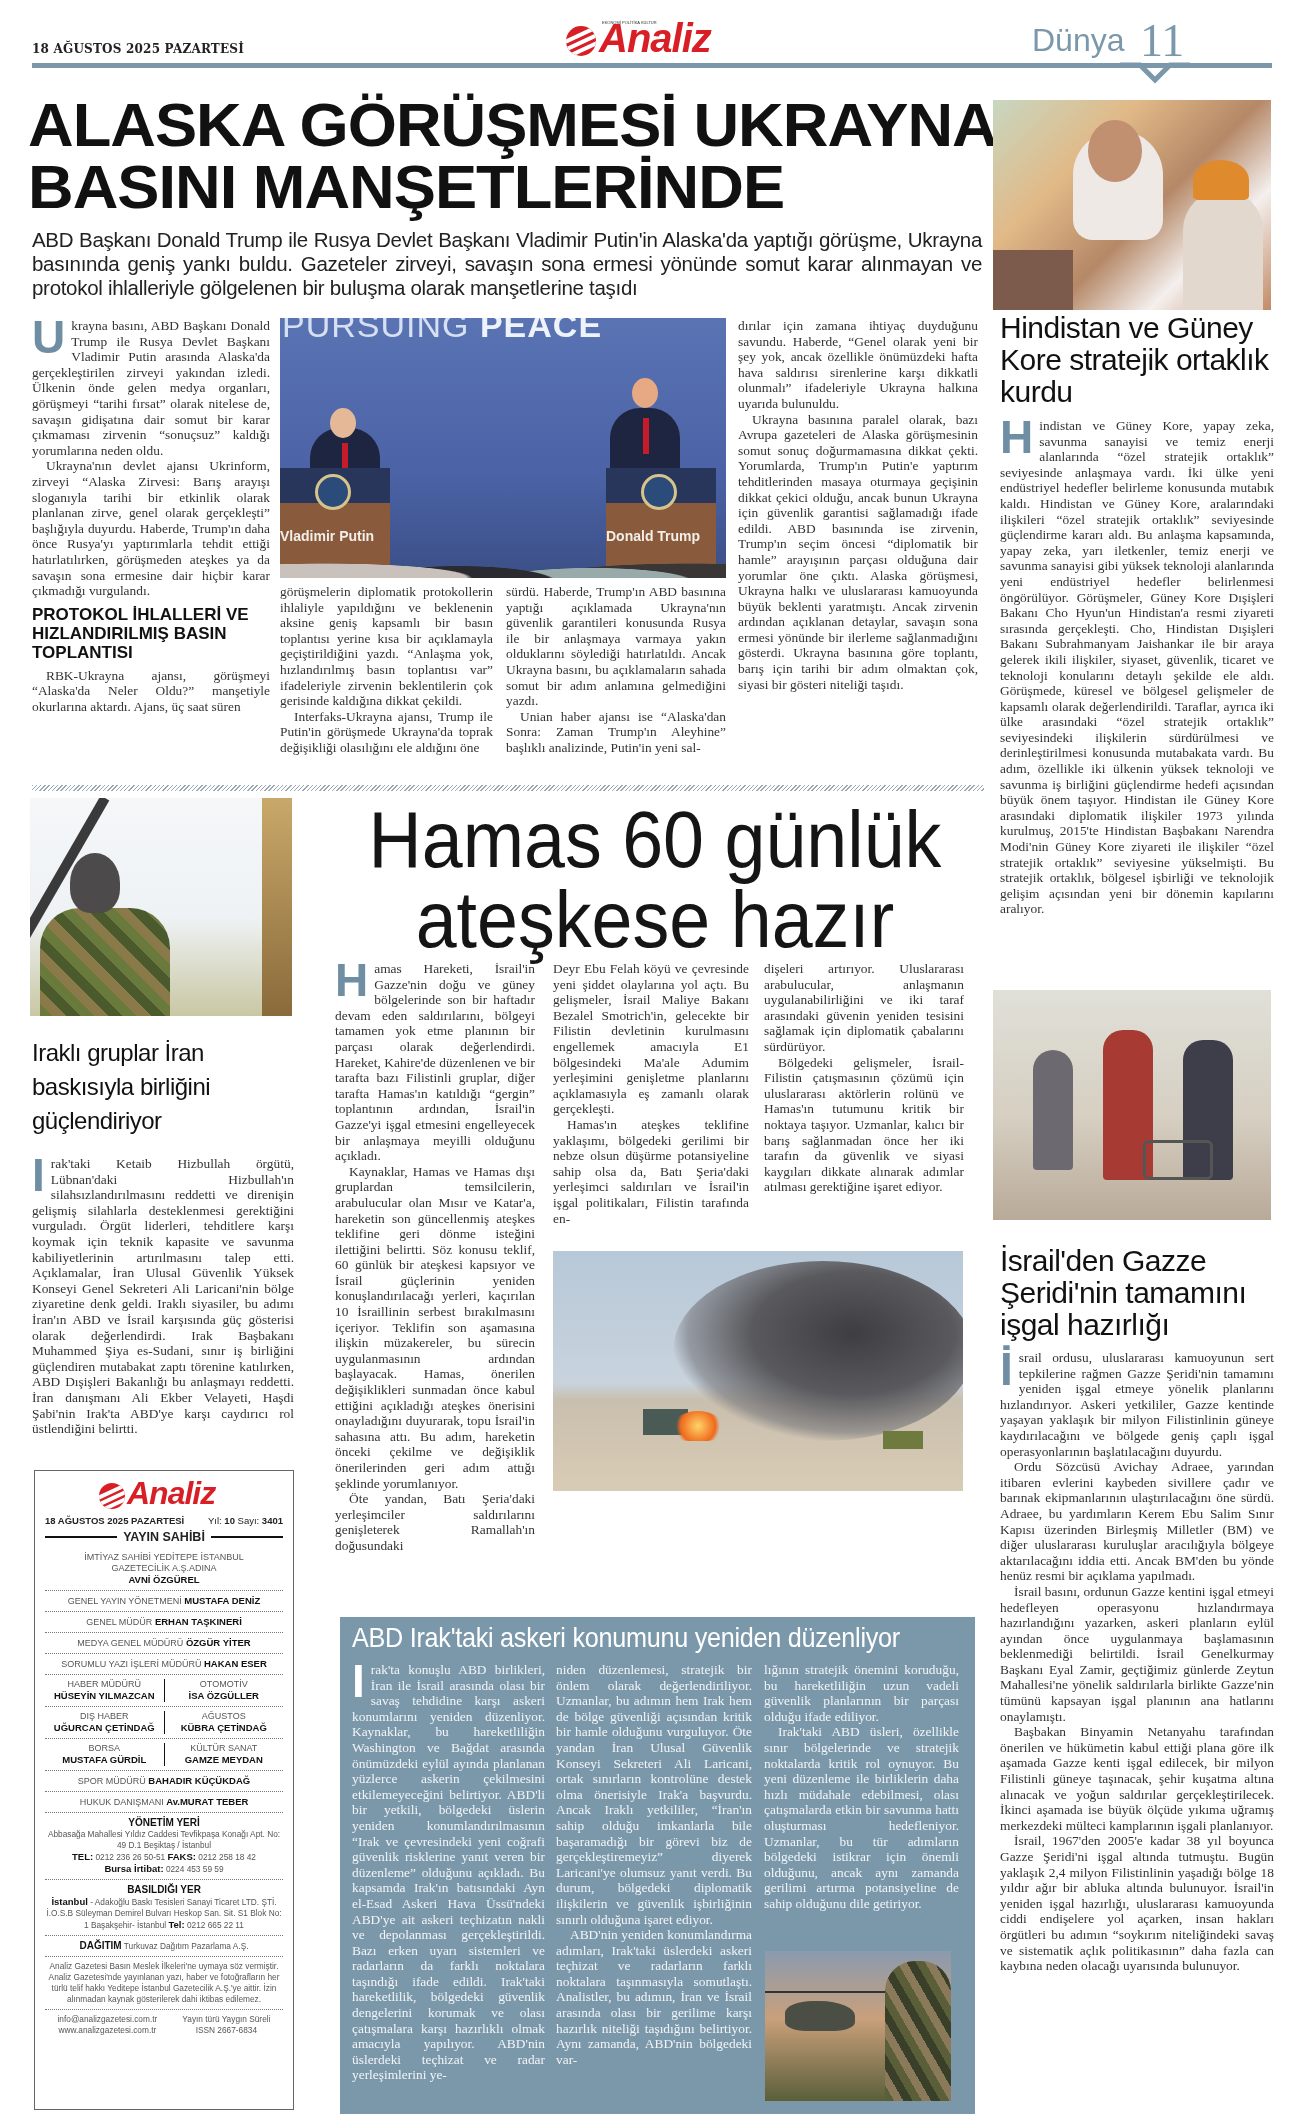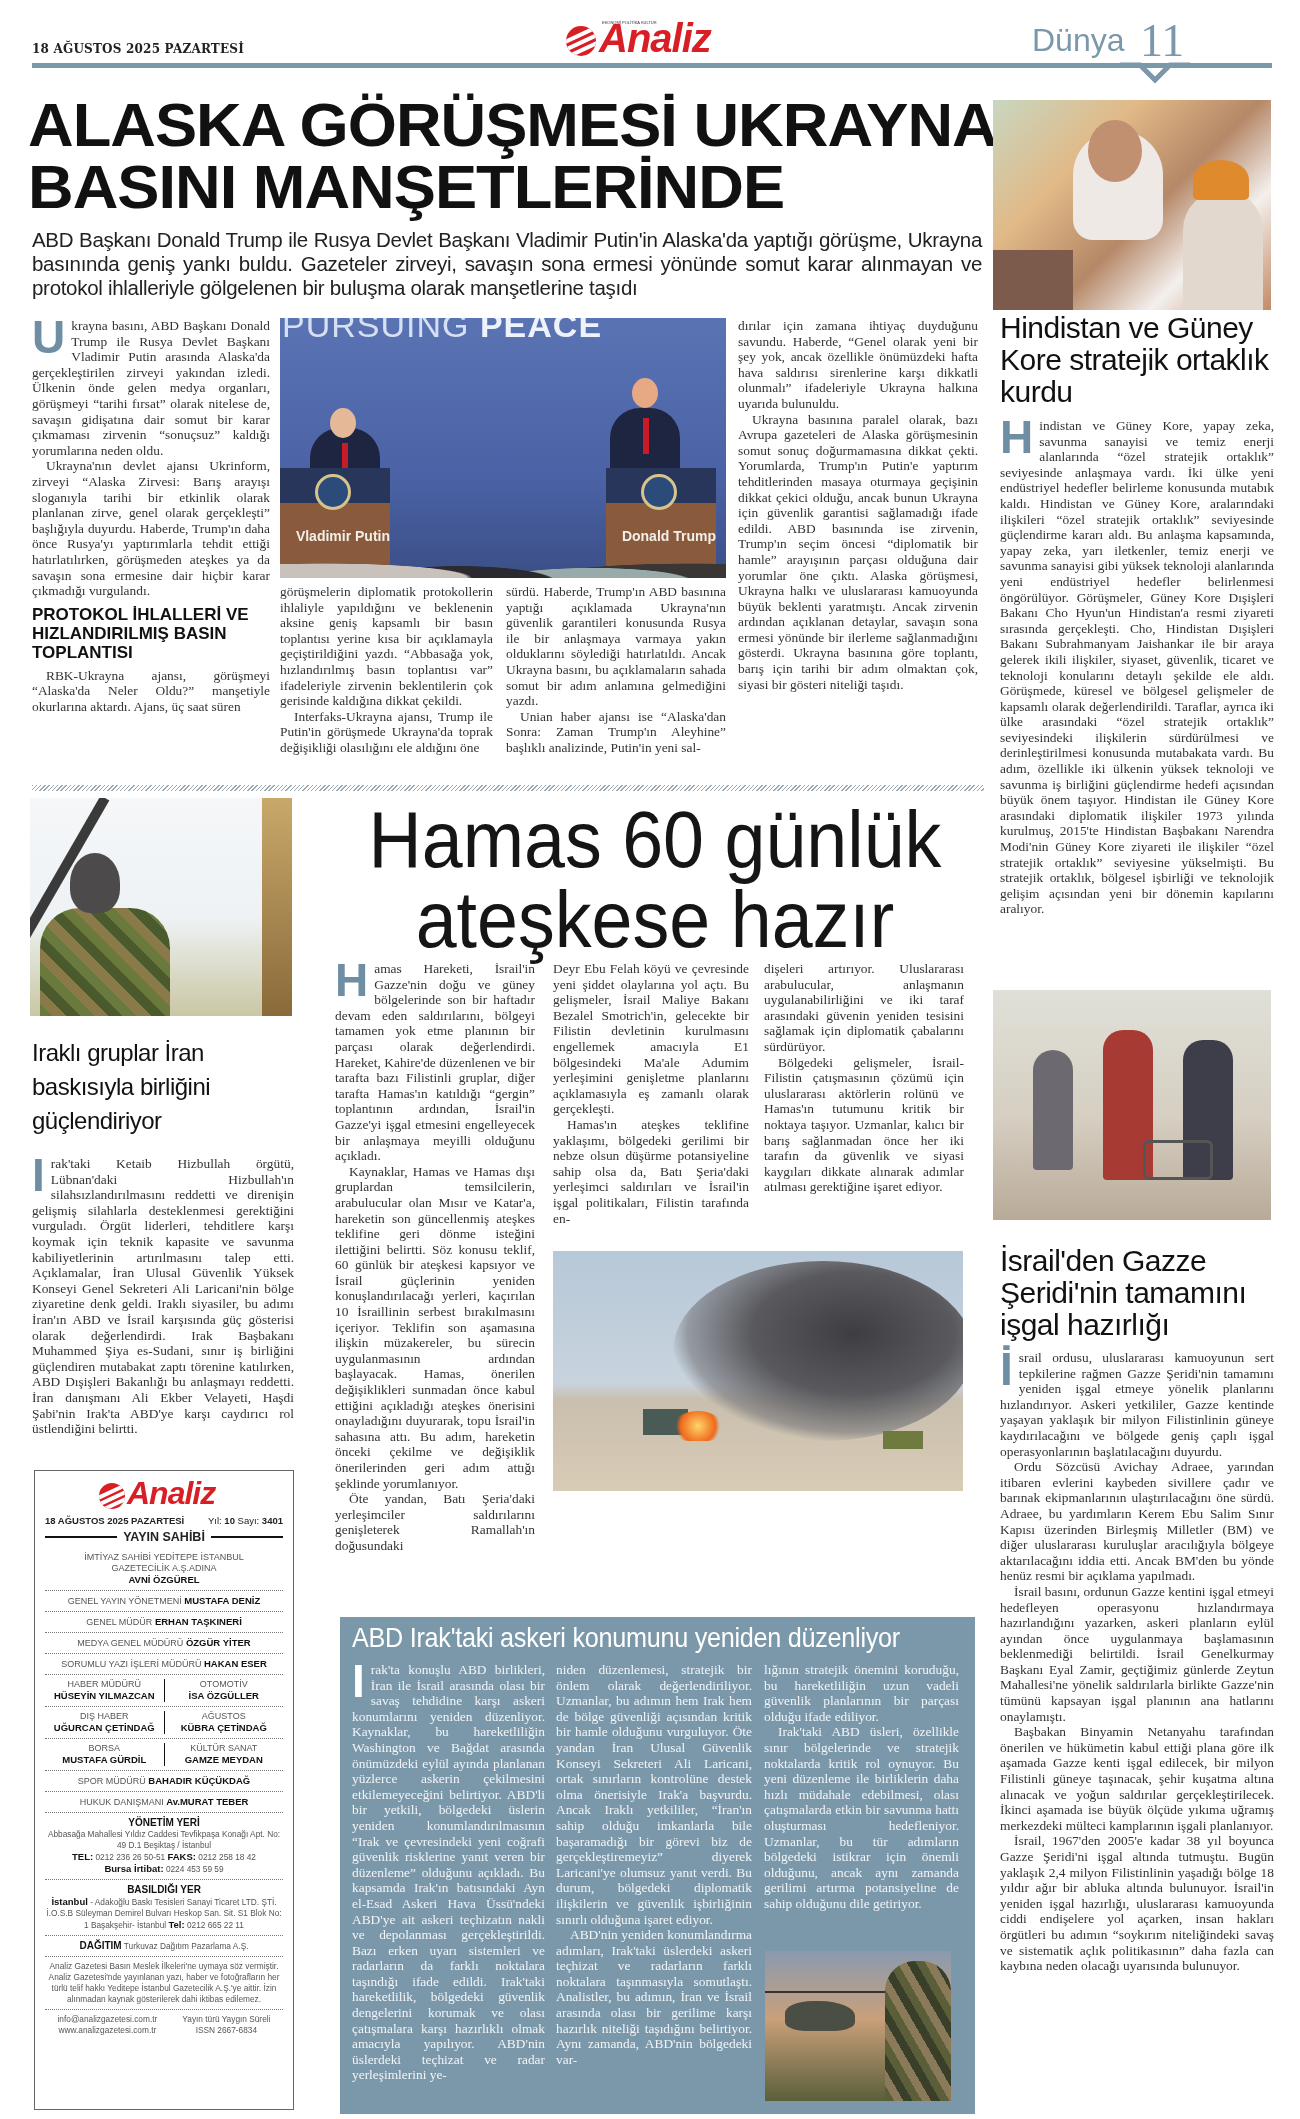--- a/index.html
+++ b/index.html
@@ -24,21 +24,21 @@
 
 #main-headline{left:28px;top:94px;width:955px;font-family:"Liberation Sans",sans-serif;font-weight:900;font-size:62px;line-height:62px;color:#111;letter-spacing:-1px;transform:scaleX(1.02);transform-origin:left}
 #main-spot{left:32px;top:228px;width:950px;font-family:"Liberation Sans",sans-serif;font-size:20.5px;line-height:24px;color:#222;text-align:justify;letter-spacing:-0.3px}
 
 .photo{overflow:hidden}
 #summit-photo{left:280px;top:318px;width:446px;height:260px;background:linear-gradient(180deg,#5a73b3 0%,#4b63a6 60%,#3b4f86 100%)}
 .peace-big{position:absolute;left:2px;top:-12px;font-family:"Liberation Sans",sans-serif;font-size:34px;color:#d7e0f2;letter-spacing:1px}
 .peace-big b{color:#eef2fb}
 .podium{position:absolute;width:110px;height:110px;bottom:0;background:linear-gradient(180deg,#28365c 0 32%,#8a5a3d 32% 100%)}
 .seal{position:absolute;left:35px;top:6px;width:36px;height:36px;border-radius:50%;background:#2b4b7a;border:3px solid #d6c48a}
-.podium-label{position:absolute;left:0;width:110px;top:60px;text-align:right;color:#f2eee8;font-family:"Liberation Sans",sans-serif;font-weight:bold;font-size:14px;line-height:16px}
+.podium-label{position:absolute;left:0;width:110px;top:60px;text-align:left;color:#f2eee8;font-family:"Liberation Sans",sans-serif;font-weight:bold;font-size:14px;line-height:16px}
 .figure{position:absolute;width:70px;height:110px;border-radius:30px 30px 6px 6px;background:#1d2540}
 .head{position:absolute;width:26px;height:30px;border-radius:50%;background:#e5b998}
 .tie{position:absolute;width:6px;height:36px;background:#c61c2a}
 .audience{position:absolute;bottom:0;left:0;width:100%;height:40px;background:radial-gradient(ellipse at 10% 100%,#c9c2bc 0 25%,transparent 26%),radial-gradient(ellipse at 40% 110%,#2a2a30 0 25%,transparent 26%),radial-gradient(ellipse at 70% 110%,#9aa 0 22%,transparent 23%),radial-gradient(ellipse at 92% 100%,#3a3636 0 25%,transparent 26%)}
 #modi-photo{left:993px;top:100px;width:278px;height:210px;background:linear-gradient(135deg,#c8d7c0 0%,#e1b987 30%,#b58867 55%,#f4f0ee 75%,#c28a66 100%)}
 #modi-photo .a{position:absolute;left:80px;top:30px;width:90px;height:110px;border-radius:45px 45px 20px 20px;background:#eee9e4}
 #modi-photo .b{position:absolute;left:95px;top:20px;width:54px;height:62px;border-radius:50%;background:#c09070}
 #modi-photo .c{position:absolute;left:190px;top:90px;width:80px;height:120px;border-radius:40px 40px 0 0;background:#e2d8ce}
 #modi-photo .d{position:absolute;left:200px;top:60px;width:56px;height:40px;border-radius:50% 50% 10% 10%;background:#e08a2e}
 #modi-photo .e{position:absolute;left:0;top:150px;width:80px;height:60px;background:#7c5a4c}
@@ -156,21 +156,21 @@
     <div class="podium-label">Vladimir Putin</div>
   </div>
   <div class="podium" style="left:326px">
     <div class="seal"></div>
     <div class="podium-label">Donald Trump</div>
   </div>
   <div class="audience"></div>
 </div>
 
 <div class="abs body-text" id="top-col2">
-  <p class="first">görüşmelerin diplomatik protokollerin ihlaliyle yapıldığını ve beklenenin aksine geniş kapsamlı bir basın toplantısı yerine kısa bir açıklamayla geçiştirildiğini yazdı. “Abbasağa yok, hızlandırılmış basın toplantısı var” ifadeleriyle zirvenin beklentilerin çok gerisinde kaldığına dikkat çekildi.</p>
+  <p class="first">görüşmelerin diplomatik protokollerin ihlaliyle yapıldığını ve beklenenin aksine geniş kapsamlı bir basın toplantısı yerine kısa bir açıklamayla geçiştirildiğini yazdı. “Anlaşma yok, hızlandırılmış basın toplantısı var” ifadeleriyle zirvenin beklentilerin çok gerisinde kaldığına dikkat çekildi.</p>
   <p>Interfaks-Ukrayna ajansı, Trump ile Putin'in görüşmede Ukrayna'da toprak değişikliği olasılığını ele aldığını öne</p>
 </div>
 <div class="abs body-text" id="top-col3">
   <p class="first">sürdü. Haberde, Trump'ın ABD basınına yaptığı açıklamada Ukrayna'nın güvenlik garantileri konusunda Rusya ile bir anlaşmaya varmaya yakın olduklarını söylediği hatırlatıldı. Ancak Ukrayna basını, bu açıklamaların sahada somut bir adım anlamına gelmediğini yazdı.</p>
   <p>Unian haber ajansı ise “Alaska'dan Sonra: Zaman Trump'ın Aleyhine” başlıklı analizinde, Putin'in yeni sal-</p>
 </div>
 <div class="abs body-text" id="top-col4">
   <p class="first">dırılar için zamana ihtiyaç duyduğunu savundu. Haberde, “Genel olarak yeni bir şey yok, ancak özellikle önümüzdeki hafta hava saldırısı sirenlerine karşı dikkatli olunmalı” ifadeleriyle Ukrayna halkına uyarıda bulunuldu.</p>
   <p>Ukrayna basınına paralel olarak, bazı Avrupa gazeteleri de Alaska görüşmesinin somut sonuç doğurmamasına dikkat çekti. Yorumlarda, Trump'ın Putin'e yaptırım tehditlerinden masaya oturmaya geçişinin dikkat çekici olduğu, ancak bunun Ukrayna için güvenlik garantisi sağlamadığı ifade edildi. ABD basınında ise zirvenin, Trump'ın seçim öncesi “diplomatik bir hamle” arayışının parçası olduğuna dair yorumlar öne çıktı. Alaska görüşmesi, Ukrayna halkı ve uluslararası kamuoyunda büyük beklenti yaratmıştı. Ancak zirvenin ardından açıklanan detaylar, savaşın sona ermesi yönünde bir ilerleme sağlanmadığını gösterdi. Ukrayna basınına göre toplantı, barış için tarihi bir adım olmaktan çok, siyasi bir gösteri niteliği taşıdı.</p>
 </div>

